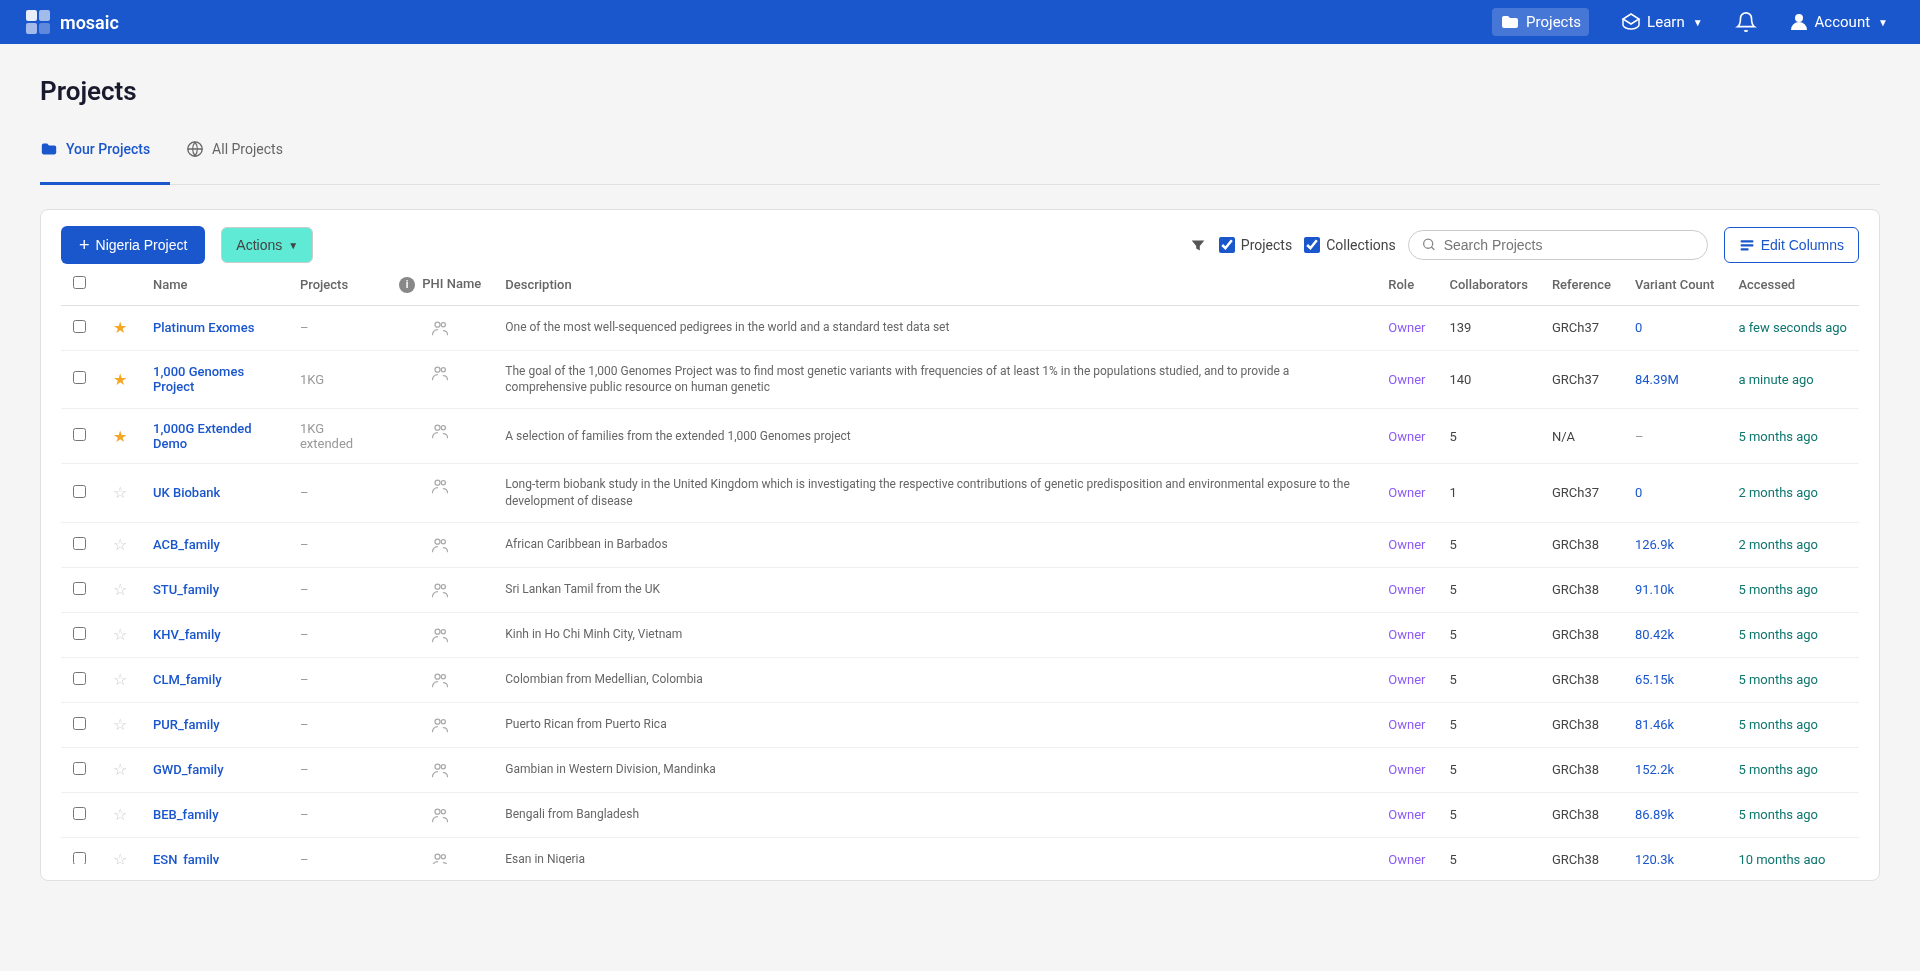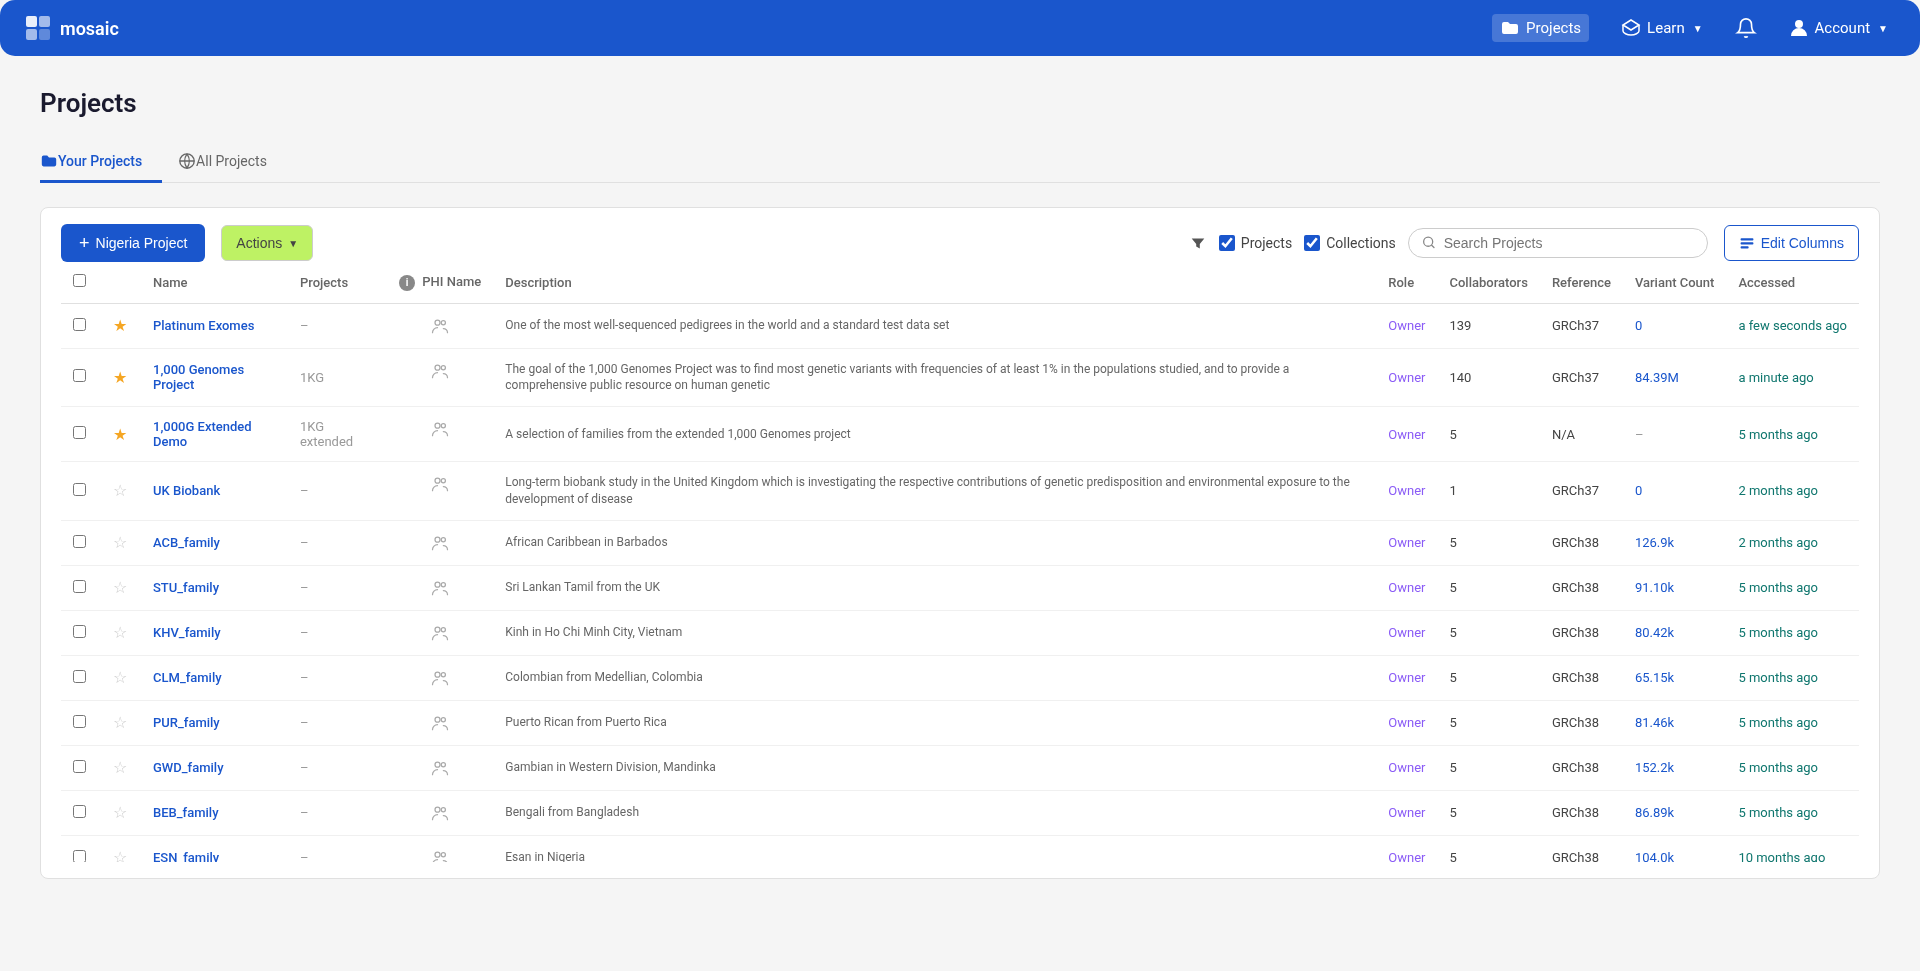--- a/index.html
+++ b/index.html
@@ -1,26 +1,25 @@
 <!DOCTYPE html>
 <html><head>
   <meta charset="utf-8">
   <style>
     * { box-sizing: border-box; margin: 0; padding: 0; }
     body { font-family: -apple-system, BlinkMacSystemFont, 'Segoe UI', Roboto, sans-serif; background: #f5f5f5; color: #333; font-size: 14px; }
 
     
     .header {
       background: #1a56cc;
-      height: 56px;
+      height: 44px;
       display: flex;
       align-items: center;
       padding: 0 24px;
       justify-content: space-between;
-      border-radius: 15px;
     }
     .header-left { display: flex; align-items: center; gap: 8px; }
     .header-logo { display: flex; align-items: center; gap: 8px; color: white; font-size: 18px; font-weight: 600; }
     .logo-icon { width: 28px; height: 28px; }
     .header-right { display: flex; align-items: center; gap: 24px; }
     .header-nav-item {
       color: white;
       display: flex;
       align-items: center;
       gap: 6px;
@@ -36,21 +35,22 @@
 
     
     .page { padding: 32px 40px; }
     .page-title { font-size: 26px; font-weight: 600; color: #1a1a2e; margin-bottom: 24px; }
 
     
     .tabs { display: flex; gap: 0; border-bottom: 1px solid #e0e0e0; margin-bottom: 0; }
     .tab {
       display: flex;
       align-items: center;
-      padding: 10px 20px 10px 0;
+      gap: 8px;
+      padding: 10px 20px 24px 0;
       font-size: 14px;
       color: #666;
       cursor: pointer;
       border-bottom: 3px solid transparent;
       margin-bottom: -1px;
     }
     .tab.active { color: #1a56cc; border-bottom-color: #1a56cc; font-weight: 500; }
     .tab-icon { width: 18px; height: 18px; }
 
     
@@ -74,21 +74,21 @@
       padding: 10px 18px;
       border-radius: 6px;
       font-size: 14px;
       font-weight: 500;
       cursor: pointer;
       display: flex;
       align-items: center;
       gap: 6px;
     }
     .actions-btn {
-      background: #bef264;
+      background: #5eead4;
       color: #444;
       border: 1px solid #ccc;
       padding: 9px 14px;
       border-radius: 6px;
       font-size: 14px;
       cursor: pointer;
       display: flex;
       align-items: center;
       gap: 6px;
     }
@@ -556,21 +556,21 @@
       <circle cx="9" cy="8" r="3" stroke="#aaa" stroke-width="1.5" fill="none"></circle>
       <path d="M3 20c0-3.3 2.7-6 6-6" stroke="#aaa" stroke-width="1.5" stroke-linecap="round" fill="none"></path>
       <circle cx="16" cy="8" r="2.5" stroke="#aaa" stroke-width="1.5" fill="none"></circle>
       <path d="M21 20c0-2.8-2.2-5-5-5" stroke="#aaa" stroke-width="1.5" stroke-linecap="round" fill="none"></path>
     </svg>
                 </td>
                 <td><span class="desc-text">Esan in Nigeria</span></td>
                 <td><span class="role-text">Owner</span></td>
                 <td><span>5</span></td>
                 <td><span>GRCh38</span></td>
-                <td><a class="variant-link" href="#">104.0k</a></td>
+                <td><a class="variant-link" href="#">120.3k</a></td>
                 <td><span class="timestamp">10 months ago</span></td>
               </tr>
             </tbody>
         </table>
       </div>
     </div>
   </div>
 </div>
 
 </body></html>

